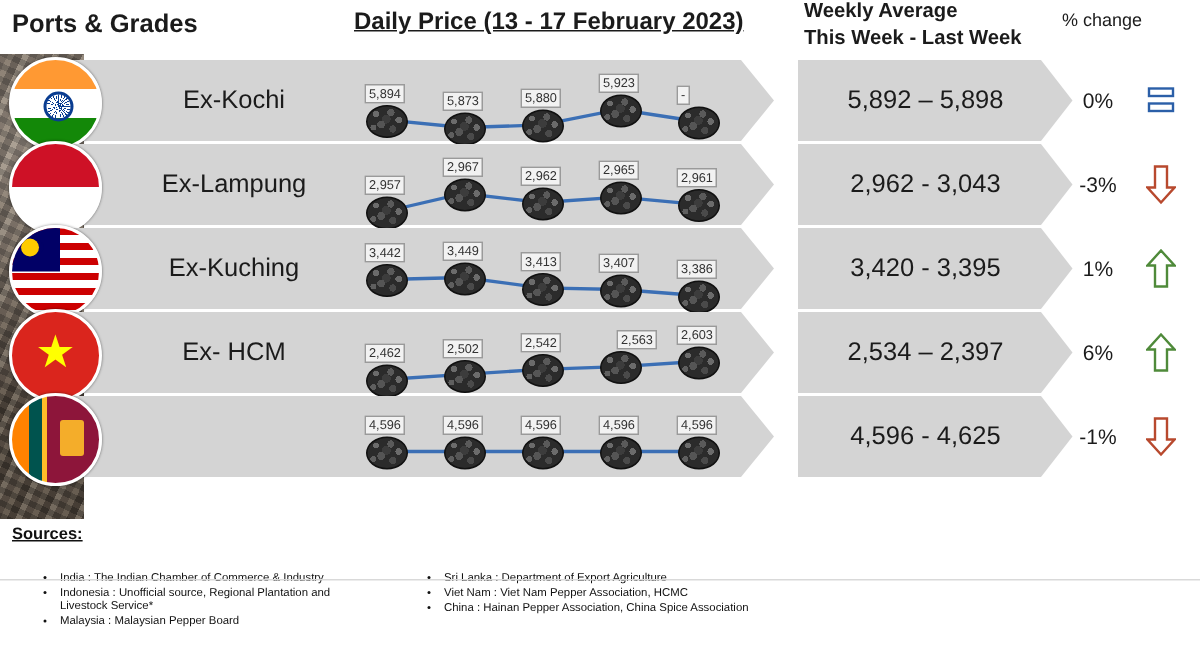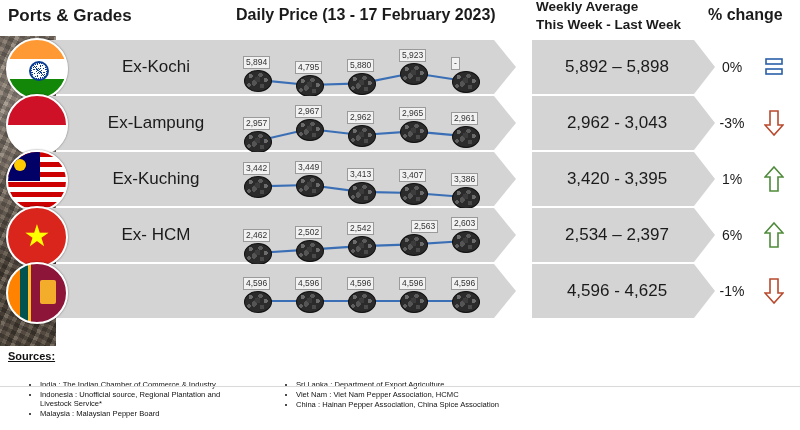--- a/index.html
+++ b/index.html
@@ -8,23 +8,23 @@
     background:#ffffff;
     font-family:"Liberation Sans", sans-serif;
     overflow:hidden;
     position:relative;
   }
   .sheet{position:absolute;left:0;top:0;width:800px;height:374px;}
 
   
   .hdr{position:absolute;left:0;top:0;width:800px;height:40px;}
   .hdr-ports{position:absolute;left:8px;top:6px;font-size:17px;font-weight:bold;color:#1b1b1b;}
-  .hdr-daily{position:absolute;left:236px;top:6px;font-size:16px;font-weight:bold;color:#1b1b1b;}
+  .hdr-daily{position:absolute;left:236px;top:6px;font-size:16px;font-weight:bold;color:#1b1b1b;text-decoration:underline;}
   .hdr-weekly{position:absolute;left:536px;top:-2px;width:165px;font-size:13.5px;font-weight:bold;color:#1b1b1b;line-height:18px;}
-  .hdr-change{position:absolute;left:708px;top:6px;font-size:16px;font-weight:bold;color:#1b1b1b;}
+  .hdr-change{position:absolute;left:708px;top:6px;font-size:12px;font-weight:normal;color:#1b1b1b;}
 
   
   .photo-strip{
     position:absolute;left:0;top:36px;width:56px;height:310px;
     background:
       repeating-linear-gradient(115deg,#6f6256 0 5px,#8a7c6c 5px 9px,#5d5247 9px 14px,#9b8e7e 14px 18px),
       repeating-linear-gradient(25deg, rgba(0,0,0,.25) 0 4px, rgba(255,255,255,.10) 4px 8px);
     background-blend-mode:multiply;
   }
   .photo-strip:after{
@@ -154,21 +154,21 @@
           <div class="pt" style="left:118px;top:32.32px">
             <div class="berry"></div>
           </div>
           <div class="pt" style="left:170px;top:22px">
             <div class="berry"></div>
           </div>
           <div class="pt" style="left:222px;top:30px">
             <div class="berry"></div>
           </div>
           <div class="val" style="left:15px;top:15.96px">5,894</div>
-          <div class="val" style="left:67px;top:21px">4,795</div>
+          <div class="val" style="left:67px;top:21px">5,873</div>
           <div class="val" style="left:119px;top:19.32px">5,880</div>
           <div class="val" style="left:171px;top:9px">5,923</div>
           <div class="val" style="left:223px;top:17px">-</div>
         </div>
       </div>
       <div class="wk-band" style="top: 40px;"></div>
       <div class="wk-arrow" style="top: 40px;"></div>
       <div class="wk" style="top: 40px;">5,892 – 5,898</div>
       <div class="pc" style="top: 40px;">0%</div>
       <div class="ind" style="top: 40px;">

